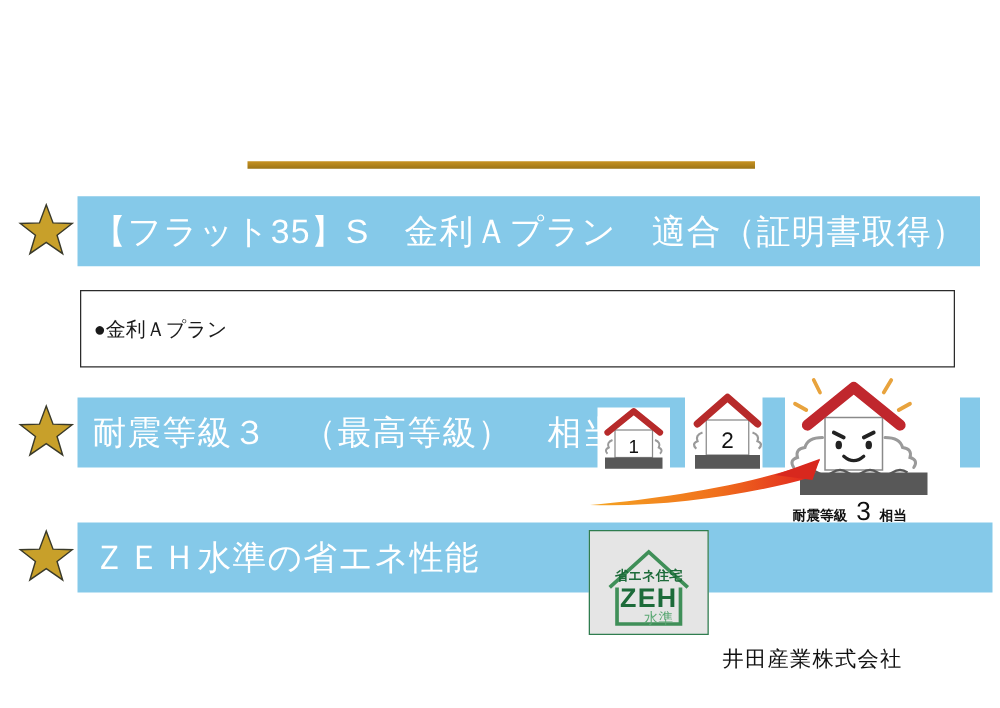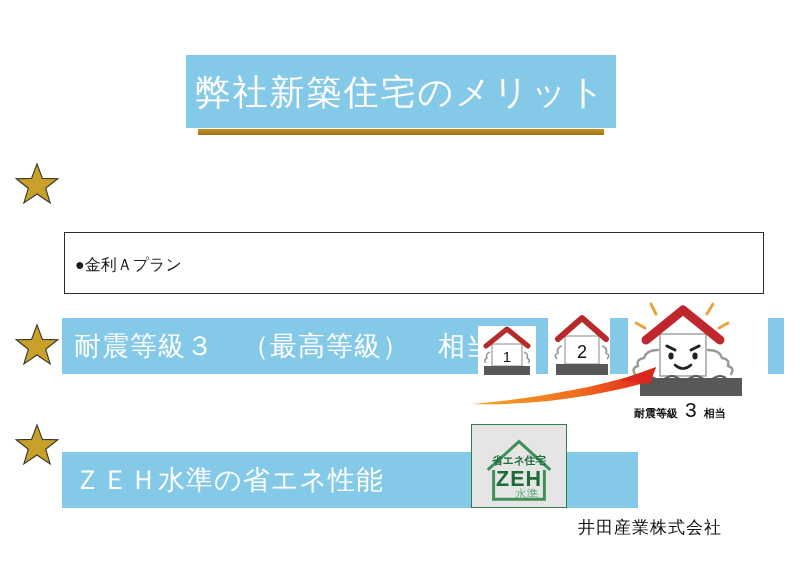--- a/index.html
+++ b/index.html
@@ -69,21 +69,21 @@
   .band-text {
     color: #ffffff;
     font-size: 27px;
     line-height: 1;
     white-space: nowrap;
     padding-left: 12px;
     letter-spacing: 1px;
   }
   #band-flat35 { left: 62px; top: 157px; width: 722px; height: 56px; }
   #band-taishin { left: 62px; top: 318px; width: 722px; height: 56px; }
-  #band-zeh     { left: 62px; top: 418px; width: 576px; height: 56px; margin-top: 34px; }
+  #band-zeh     { left: 62px; top: 418px; width: 732px; height: 56px; }
 
   
   .detail-box {
     position: absolute;
     left: 64px;
     top: 232px;
     width: 700px;
     height: 62px;
     border: 1.5px solid #2b2b2b;
     background: #ffffff;
@@ -142,29 +142,29 @@
     color: #111111;
     letter-spacing: 1px;
     white-space: nowrap;
   }
 </style>
 </head>
 <body>
 
 <div class="slide">
 
-  <div class="title-banner">
-    <span class="title-text">弊社新築住宅のメリット</span>
-  </div>
   <div class="title-underline"></div>
 
   <div class="star" style="left:14px; top:162px;">
     <svg viewBox="0 0 100 100" aria-hidden="true">
       <polygon points="50,4 61.8,35.5 95.1,36.5 68.8,57 78.5,89 50,69.5 21.5,89 31.2,57 4.9,36.5 38.2,35.5" fill="#c8a02a" stroke="#3a3a2a" stroke-width="2.5"></polygon>
     </svg>
+  </div>
+  <div class="band" id="band-flat35">
+    <span class="band-text">【フラット35】S　金利Ａプラン　適合（証明書取得）</span>
   </div>
 
   <div class="detail-box">
     <div class="detail-line">●金利Ａプラン</div>
   </div>
 
   <div class="star" style="left:14px; top:323px;">
     <svg viewBox="0 0 100 100" aria-hidden="true">
       <polygon points="50,4 61.8,35.5 95.1,36.5 68.8,57 78.5,89 50,69.5 21.5,89 31.2,57 4.9,36.5 38.2,35.5" fill="#c8a02a" stroke="#3a3a2a" stroke-width="2.5"></polygon>
     </svg>

